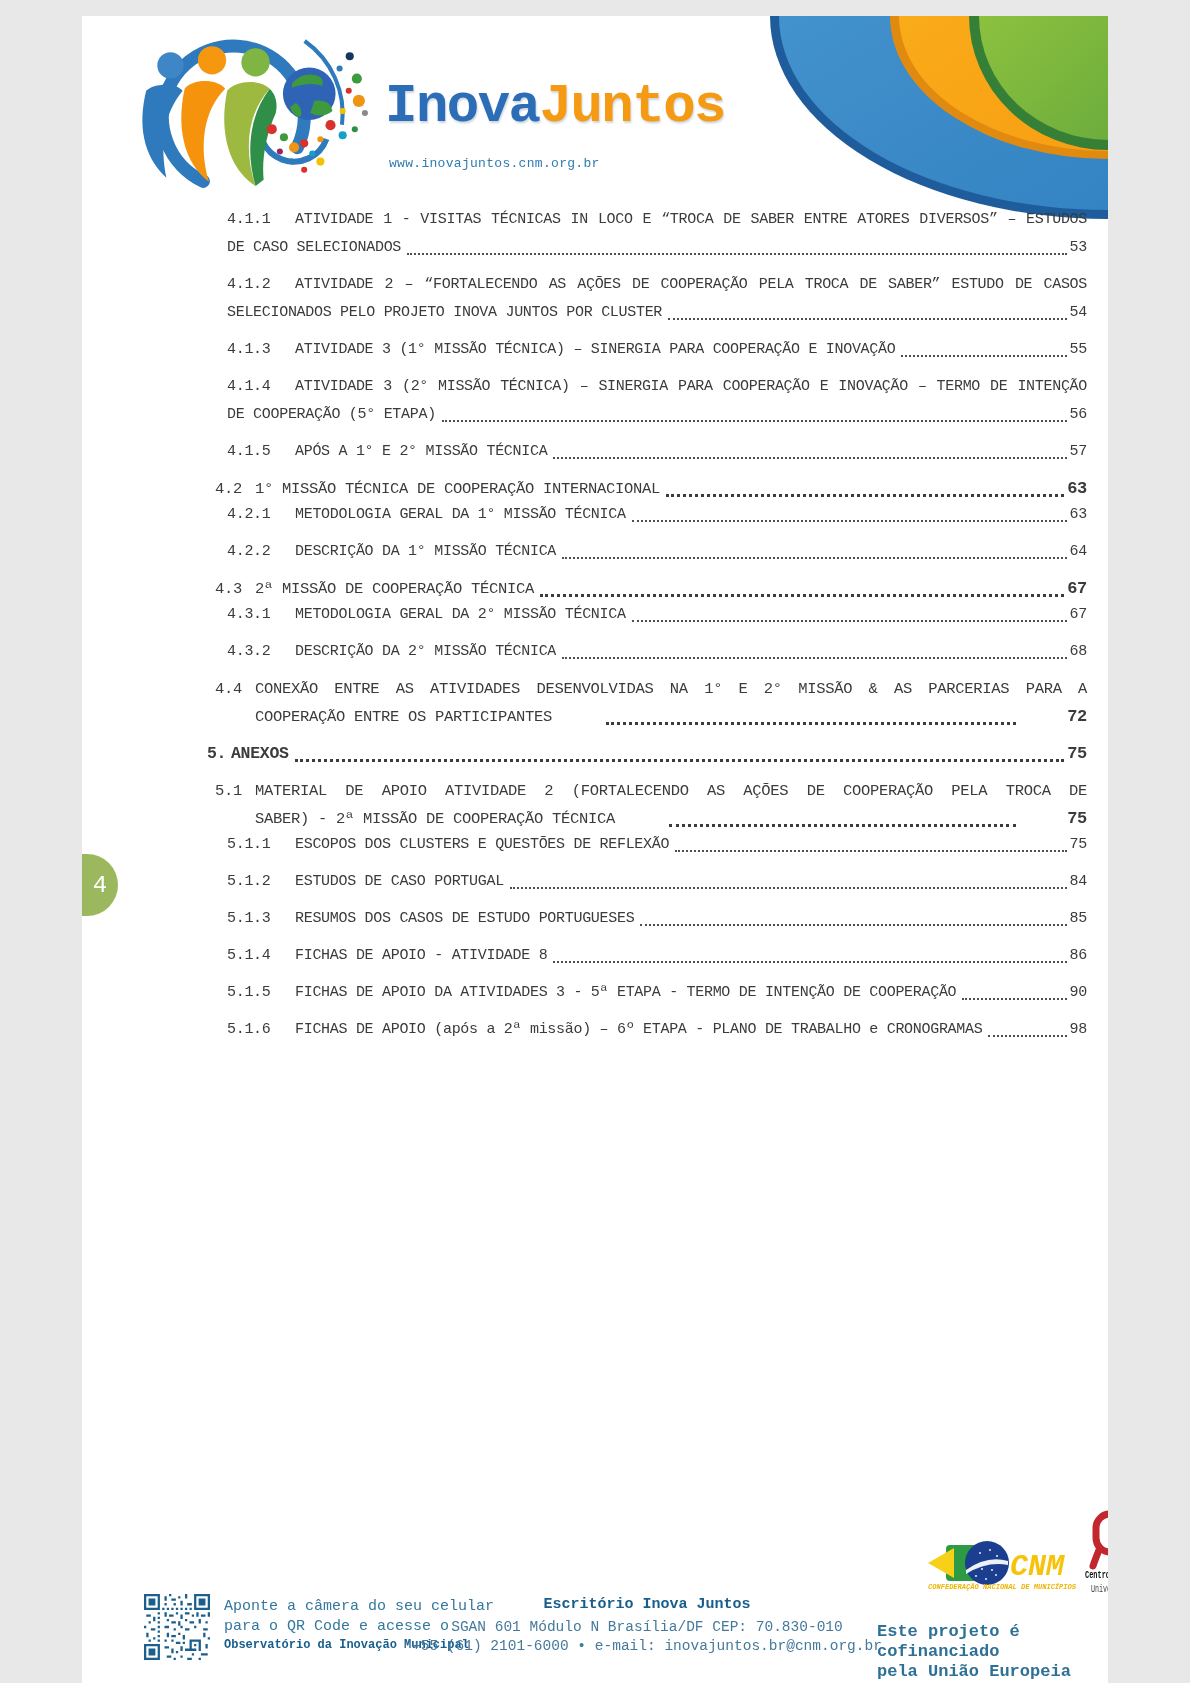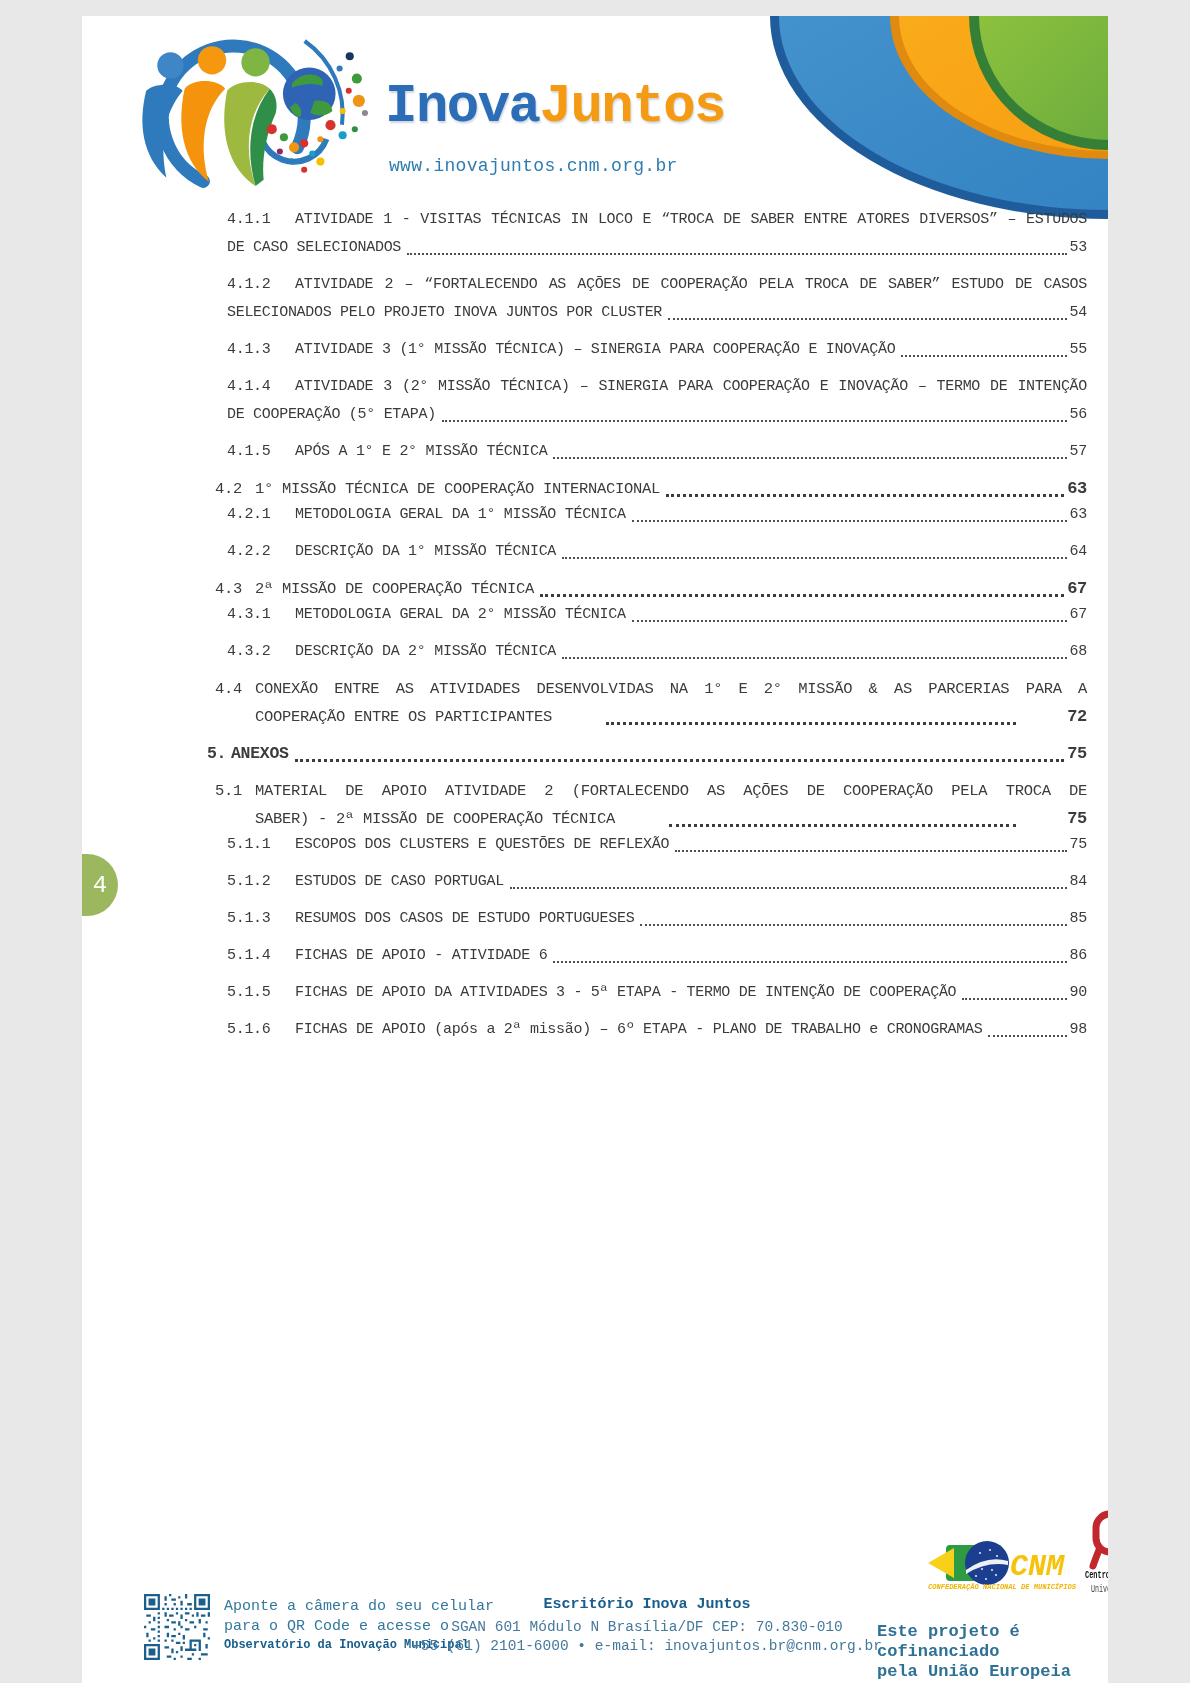--- a/index.html
+++ b/index.html
@@ -6,21 +6,21 @@
   .page{position:relative;width:1026px;height:1683px;background:#ffffff;margin:16px auto;
         font-family:Liberation Mono, monospace;overflow:hidden;}
 
   
   .corner-arcs{position:absolute;top:0;right:0;width:400px;height:210px;}
   .logo-mark{position:absolute;left:50px;top:22px;width:238px;height:152px;}
   .wordmark{position:absolute;left:303px;top:60px;font-size:54px;font-weight:bold;
             letter-spacing:-1.5px;text-shadow:1px 2px 2px rgba(40,70,110,.22);}
   .wm-inova{color:#2b6db6;}
   .wm-juntos{color:#f49b13;}
-  .site-url{position:absolute;left:307px;top:140px;font-size:18px;color:#2f7cb1;letter-spacing:.3px;cursor:pointer;}
+  .site-url{position:absolute;left:307px;top:140px;font-size:13px;color:#2f7cb1;letter-spacing:.3px;cursor:pointer;}
 
   
   .page-tab{position:absolute;left:0;top:838px;width:36px;height:62px;background:#9cb85e;
             border-radius:0 31px 31px 0;color:#fff;display:flex;align-items:center;
             justify-content:center;font-size:24px;}
 
   
   .toc{position:absolute;left:125px;top:190px;width:880px;color:#3b3b3a;}
   .e{margin-top:9px;}
   .e.tight{margin-top:-2px;}
@@ -278,21 +278,21 @@
           <span class="num">5.1.3</span>
           <span class="t">RESUMOS DOS CASOS DE ESTUDO PORTUGUESES</span>
           <span class="lead"></span>
           <span class="pg">85</span>
         </div>
     </div>
 
     <div class="e l3">
       <div class="ln flex">
           <span class="num">5.1.4</span>
-          <span class="t">FICHAS DE APOIO - ATIVIDADE 6</span>
+          <span class="t">FICHAS DE APOIO - ATIVIDADE 8</span>
           <span class="lead"></span>
           <span class="pg">86</span>
         </div>
     </div>
 
     <div class="e l3">
       <div class="ln flex">
           <span class="num">5.1.5</span>
           <span class="t">FICHAS DE APOIO DA ATIVIDADES 3 - 5ª ETAPA - TERMO DE INTENÇÃO DE COOPERAÇÃO</span>
           <span class="lead"></span>

